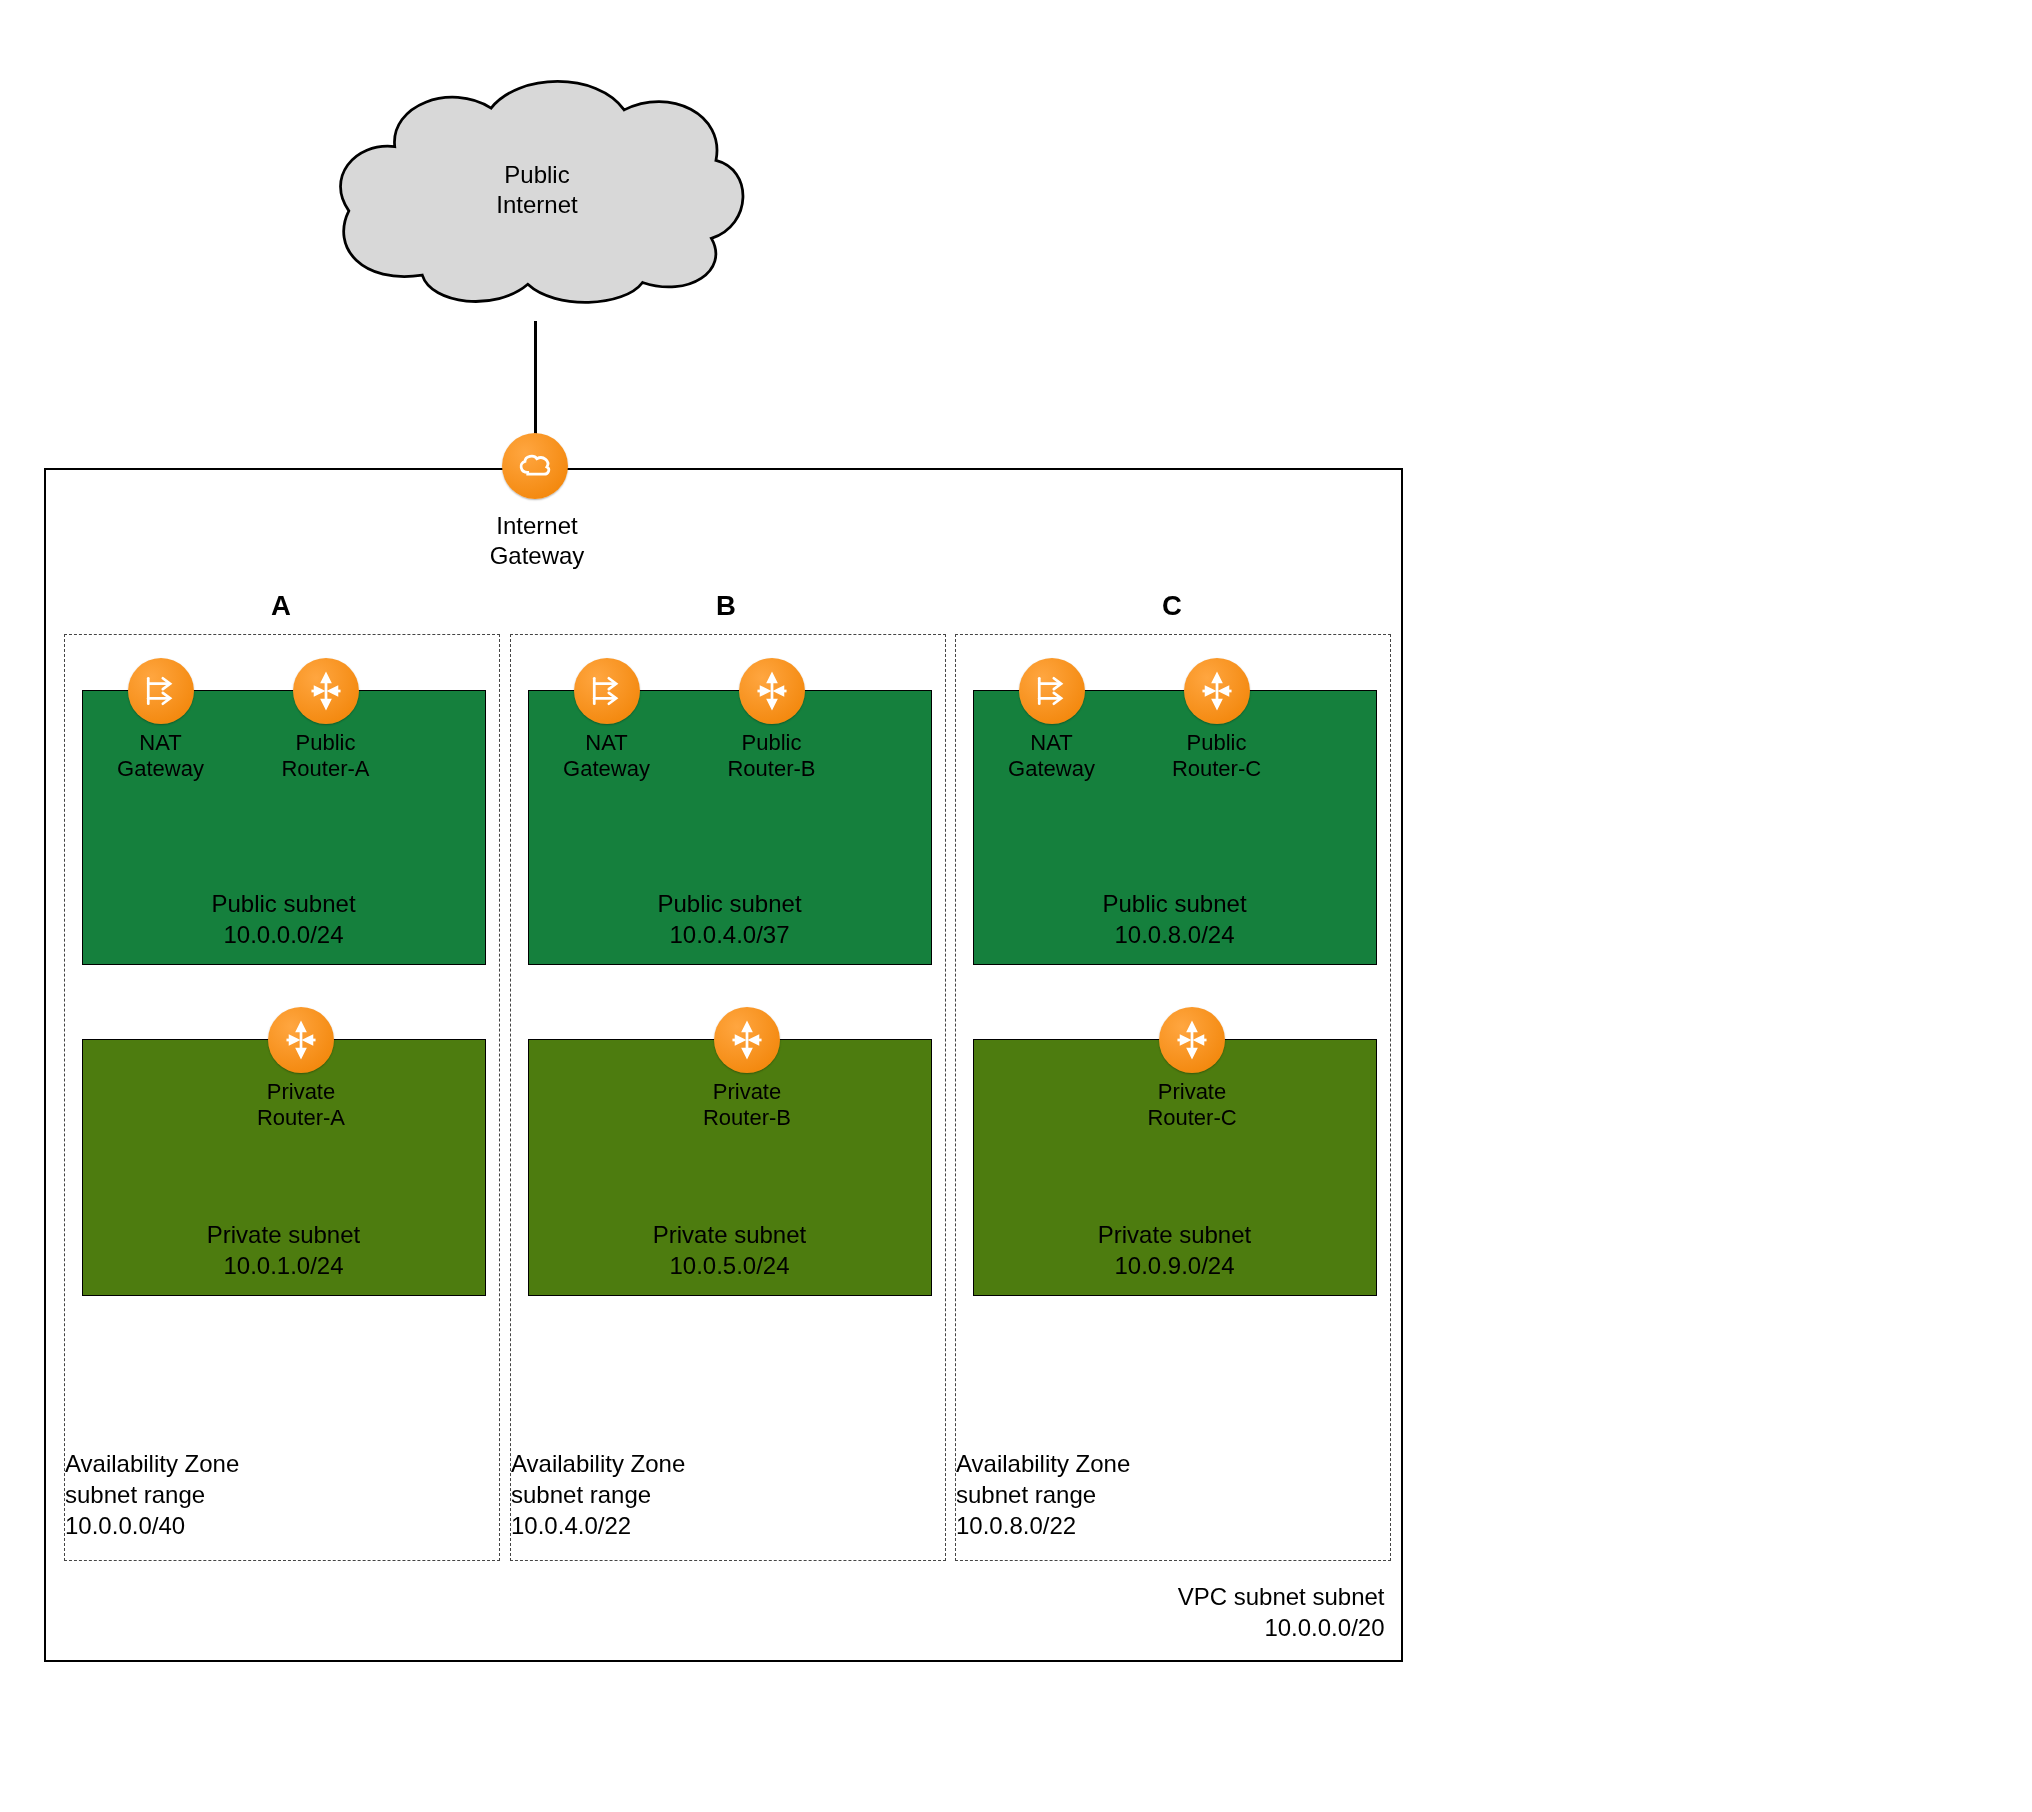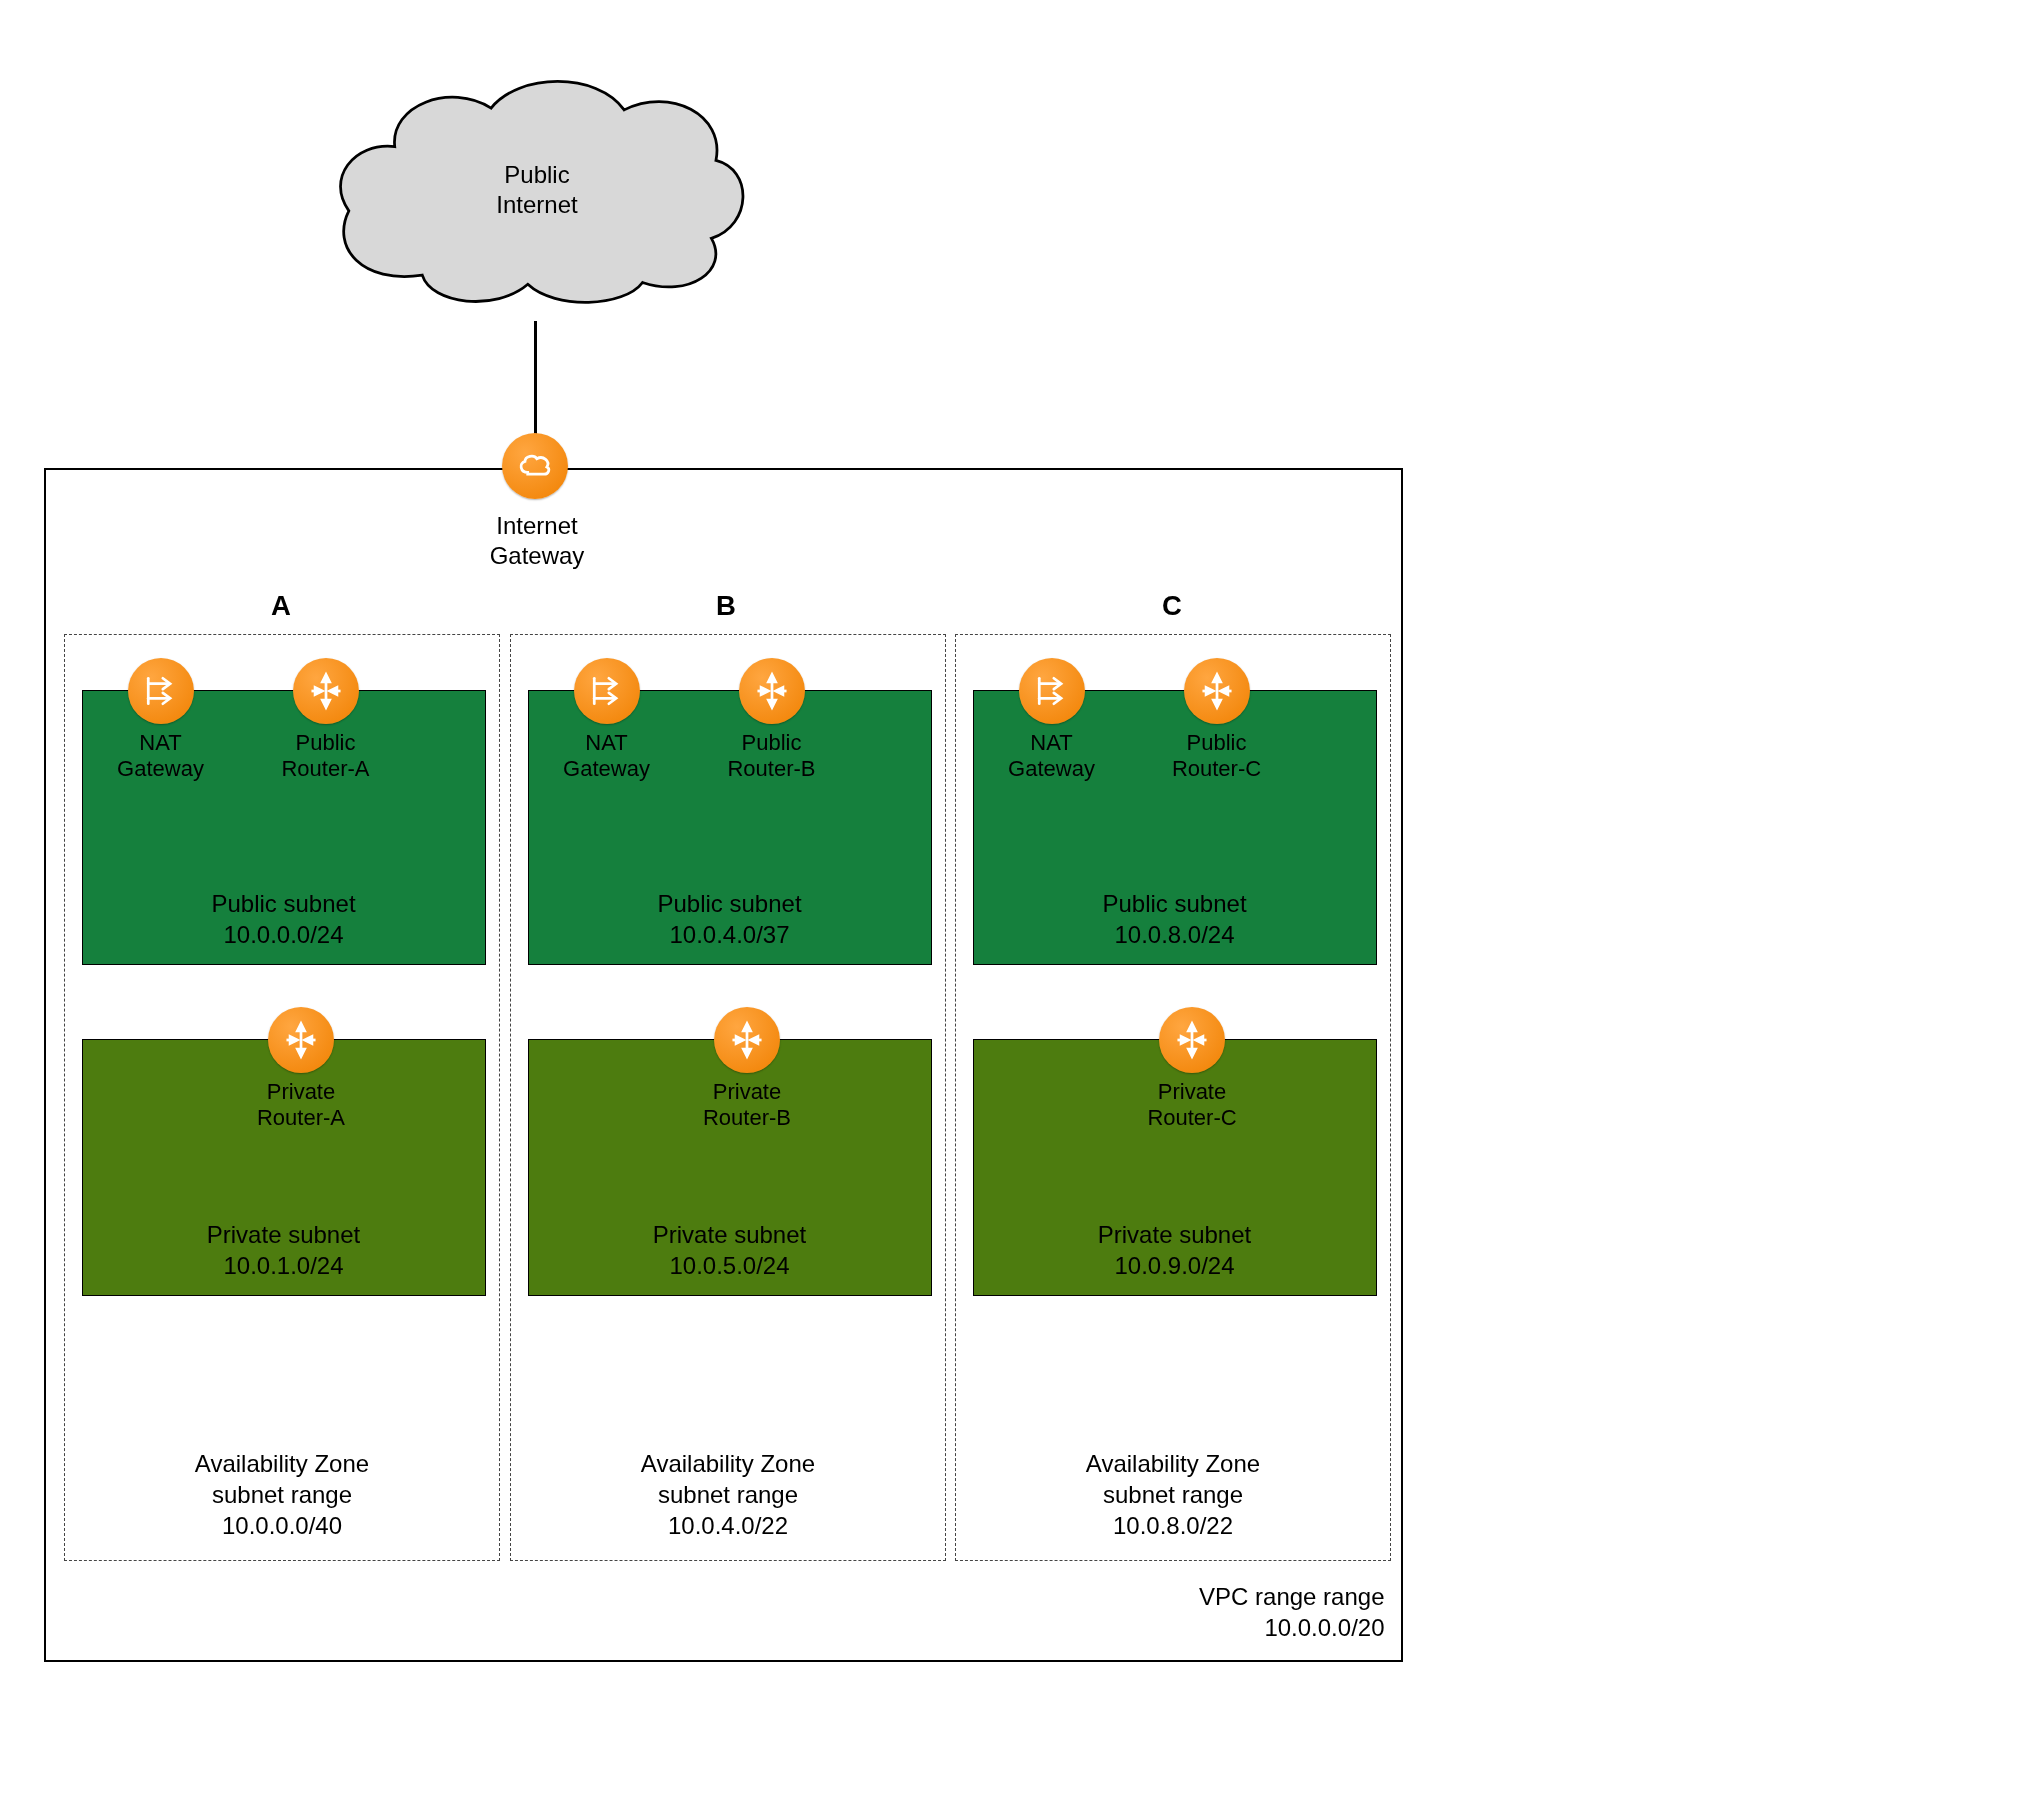--- a/index.html
+++ b/index.html
@@ -53,21 +53,21 @@
 
   .subnet-box {
     position: absolute; left: 16.5px; width: 404px; border: 1.8px solid #000;
     text-align: center;
   }
   .public-subnet { top: 55px; height: 275px; background: #15803d; }
   .private-subnet { top: 404px; height: 257px; background: #4d7c0f; }
 
   .subnet-label { position: absolute; left: 0; right: 0; bottom: 13.8px; text-align: center; line-height: 1.3; font-size: 24px; }
 
-  .az-footer { position: absolute; left: 0; right: 0; bottom: 18.4px; text-align: center; line-height: 1.3; font-size: 24px; }
+  .az-footer { position: absolute; left: 0; right: 0; bottom: 18.4px; line-height: 1.3; font-size: 24px; }
 
   
   .icon-circle {
     width: 66px; height: 66px; border-radius: 50%;
     background: radial-gradient(circle at 35% 30%, #ffa640, #f08000);
     display: inline-flex; align-items: center; justify-content: center;
     color: #fff;
     box-shadow: 0 0.9px 1.8px rgba(0,0,0,0.3);
   }
   .icon-pair { position: absolute; top: -33px; left: 27.5px; display: flex; gap: 64px; }
@@ -107,21 +107,21 @@
     <div class="cloud-label">
       <span>Public</span><br>
       <span>Internet</span>
     </div>
   </div>
 
   <div class="connector"></div>
 
   <div class="vpc-box">
     <div class="vpc-range">
-      <span>VPC range range</span><br>
+      <span>VPC subnet subnet</span><br>
       <span>10.0.0.0/20</span>
     </div>
   </div>
 
   <div class="igw">
     <span class="icon-circle">
       <svg width="42" height="42" viewBox="0 0 46 46">
         <path d="M15 30 C7 30 5 20 12 18 C12 12 22 10 25 15 C32 11 40 18 36 24 C40 26 38 32 33 32 L15 32 Z" fill="none" stroke="#fff" stroke-width="3"></path>
       </svg>
     </span>

